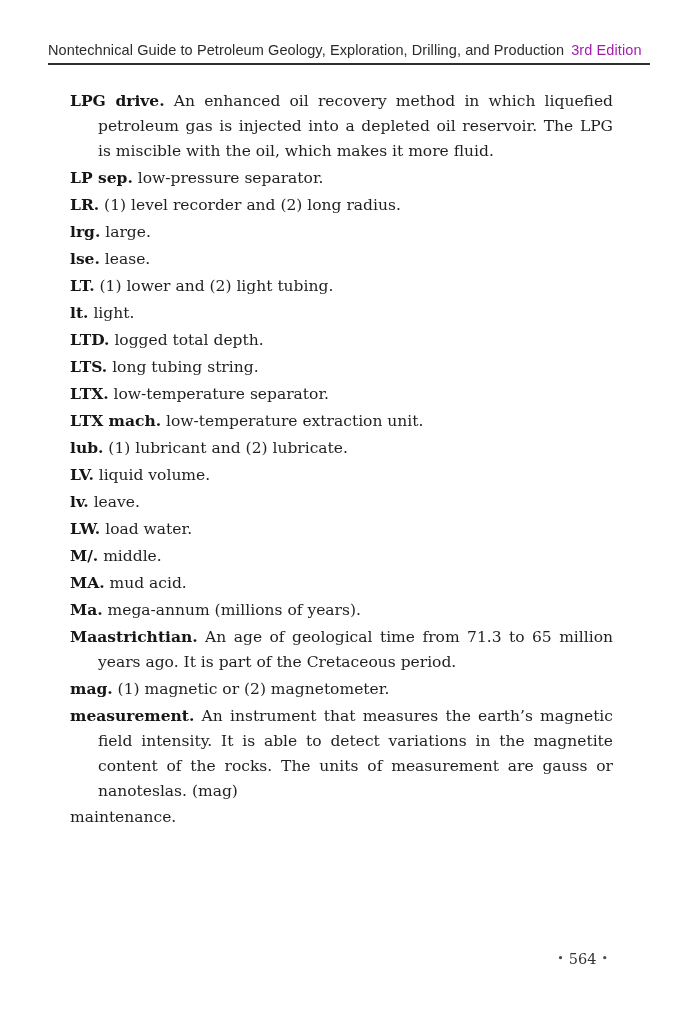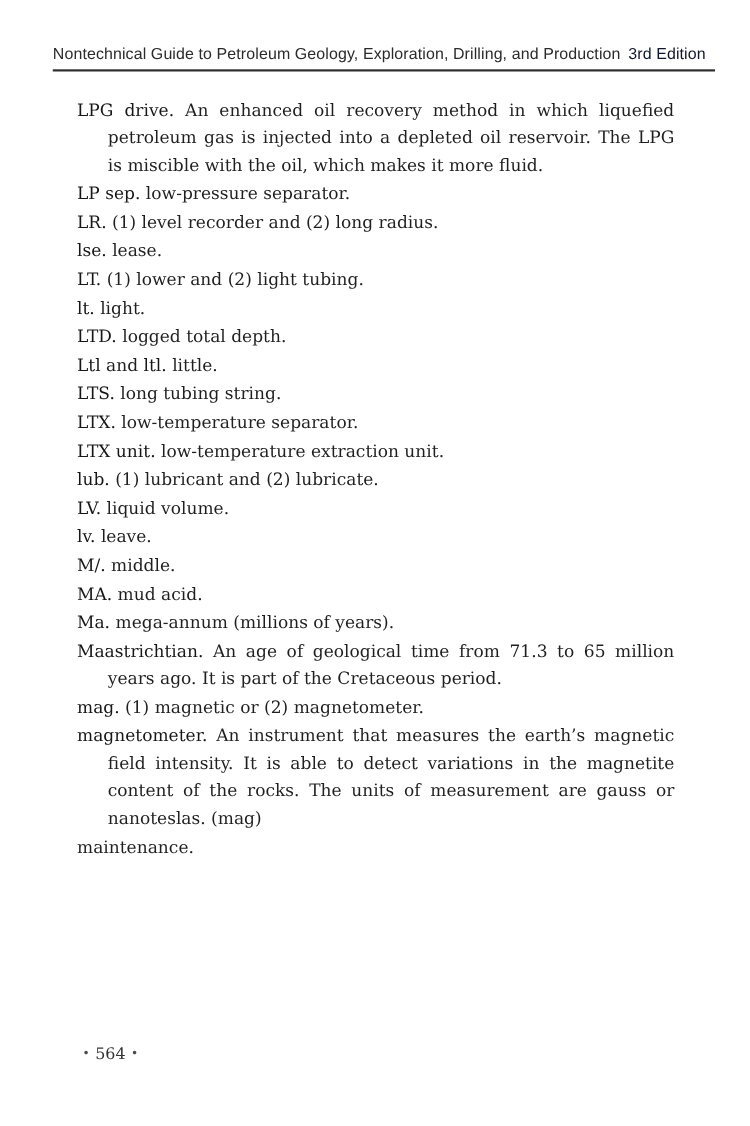--- a/index.html
+++ b/index.html
@@ -20,46 +20,46 @@
     top: 42px;
     padding-bottom: 5px;
     border-bottom: 2px solid #2f2f2f;
     font-family: "Liberation Sans", sans-serif;
     font-size: 14.5px;
     letter-spacing: 0.1px;
     white-space: nowrap;
     color: #2b2b2b;
   }
   .header .edition {
-    color: #0f172a;
+    color: #a21caf;
     margin-left: 7px;
   }
   
   .glossary {
     position: absolute;
     left: 70px;
     top: 88px;
     width: 543px;
     font-size: 15.5px;
     line-height: 25px;
     text-align: justify;
   }
   .glossary p.entry {
     margin: 0 0 1px 0;
     padding-left: 28px;
     text-indent: -28px;
   }
-  .glossary b { font-weight: normal; color: #161616; }
+  .glossary b { font-weight: bold; color: #161616; }
   
   .footer {
     position: absolute;
     left: 70px;
     width: 543px;
     top: 951px;
-    text-align: left;
+    text-align: right;
     font-size: 14.5px;
     color: #333333;
   }
   .footer .dot {
     font-size: 11px;
     color: #4a4a4a;
     position: relative;
     top: -2px;
     padding: 0 5px;
   }
@@ -70,37 +70,38 @@
 <div class="page">
 
   <div class="header">
     <span>Nontechnical Guide to Petroleum Geology, Exploration, Drilling, and Production</span><span class="edition">3rd Edition</span>
   </div>
 
   <div class="glossary">
       <p class="entry"><b>LPG drive.</b> An enhanced oil recovery method in which liquefied petroleum gas is injected into a depleted oil reservoir. The LPG is miscible with the oil, which makes it more fluid.</p>
       <p class="entry"><b>LP sep.</b> low-pressure separator.</p>
       <p class="entry"><b>LR.</b> (1) level recorder and (2) long radius.</p>
+      <p class="entry"><b>lrg.</b> large.</p>
       <p class="entry"><b>lse.</b> lease.</p>
       <p class="entry"><b>LT.</b> (1) lower and (2) light tubing.</p>
       <p class="entry"><b>lt.</b> light.</p>
       <p class="entry"><b>LTD.</b> logged total depth.</p>
-      <p class="entry"><b>Ltl</b> and <b>ltl.</b> little.</p>
       <p class="entry"><b>LTS.</b> long tubing string.</p>
       <p class="entry"><b>LTX.</b> low-temperature separator.</p>
-      <p class="entry"><b>LTX unit.</b> low-temperature extraction unit.</p>
+      <p class="entry"><b>LTX mach.</b> low-temperature extraction unit.</p>
       <p class="entry"><b>lub.</b> (1) lubricant and (2) lubricate.</p>
       <p class="entry"><b>LV.</b> liquid volume.</p>
       <p class="entry"><b>lv.</b> leave.</p>
+      <p class="entry"><b>LW.</b> load water.</p>
       <p class="entry"><b>M/.</b> middle.</p>
       <p class="entry"><b>MA.</b> mud acid.</p>
       <p class="entry"><b>Ma.</b> mega-annum (millions of years).</p>
       <p class="entry"><b>Maastrichtian.</b> An age of geological time from 71.3 to 65 million years ago. It is part of the Cretaceous period.</p>
       <p class="entry"><b>mag.</b> (1) magnetic or (2) magnetometer.</p>
-      <p class="entry"><b>magnetometer.</b> An instrument that measures the earth’s magnetic field intensity. It is able to detect variations in the magnetite content of the rocks. The units of measurement are gauss or nanoteslas. (mag)</p>
+      <p class="entry"><b>measurement.</b> An instrument that measures the earth’s magnetic field intensity. It is able to detect variations in the magnetite content of the rocks. The units of measurement are gauss or nanoteslas. (mag)</p>
       <p class="entry"> maintenance.</p>
     </div>
 
   <div class="footer">
     <span class="dot">•</span><span>564</span><span class="dot">•</span>
   </div>
 
 </div>
 
 </body></html>

